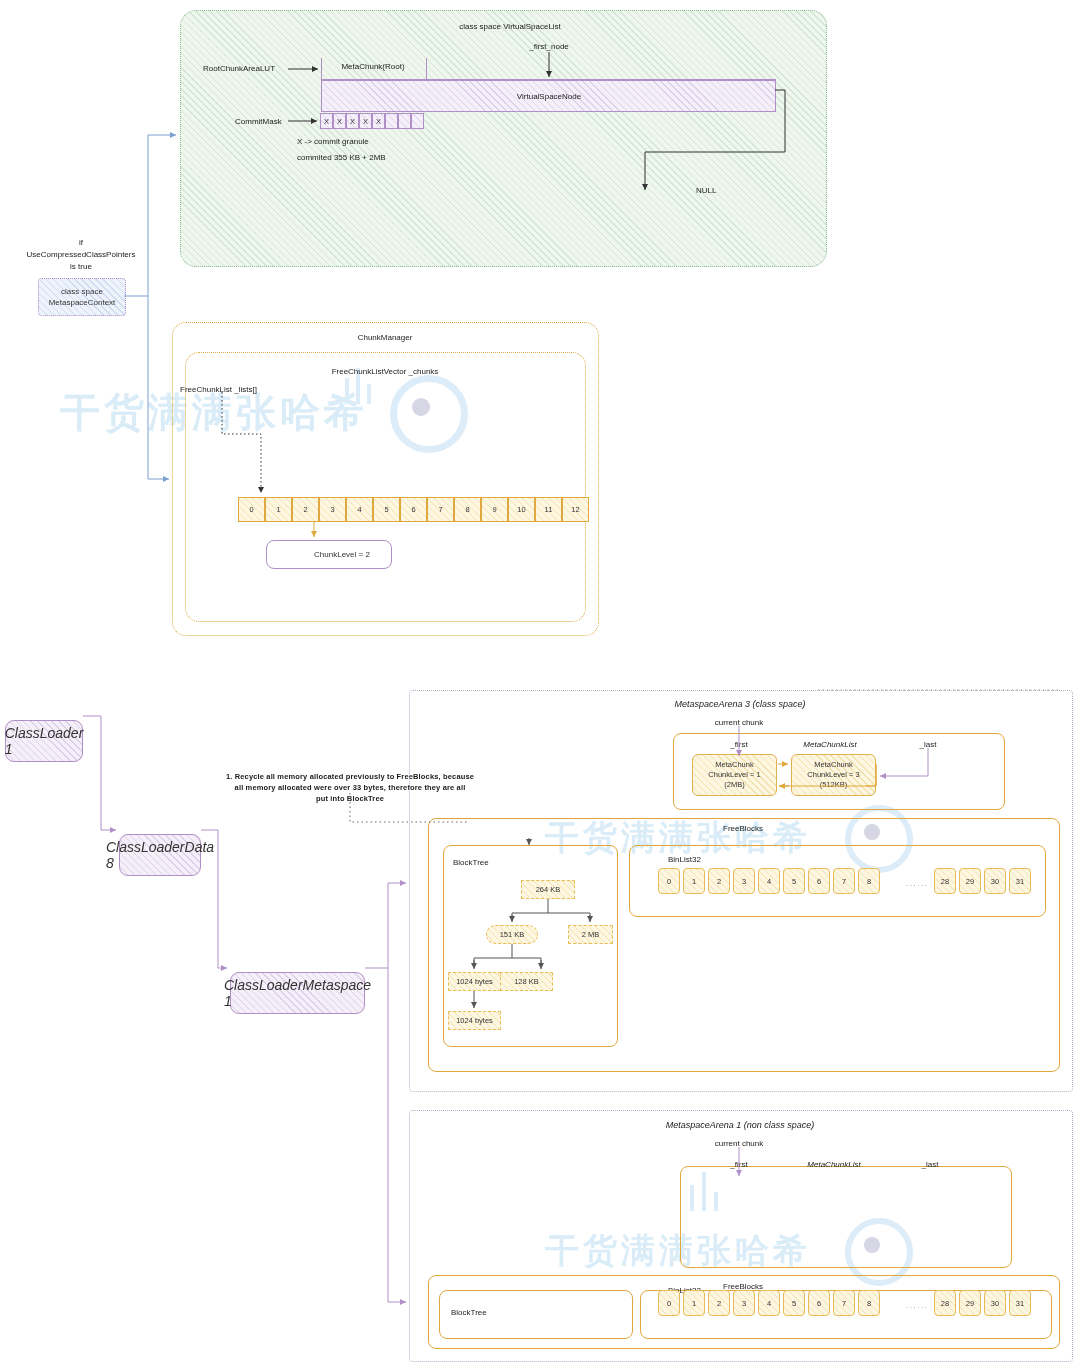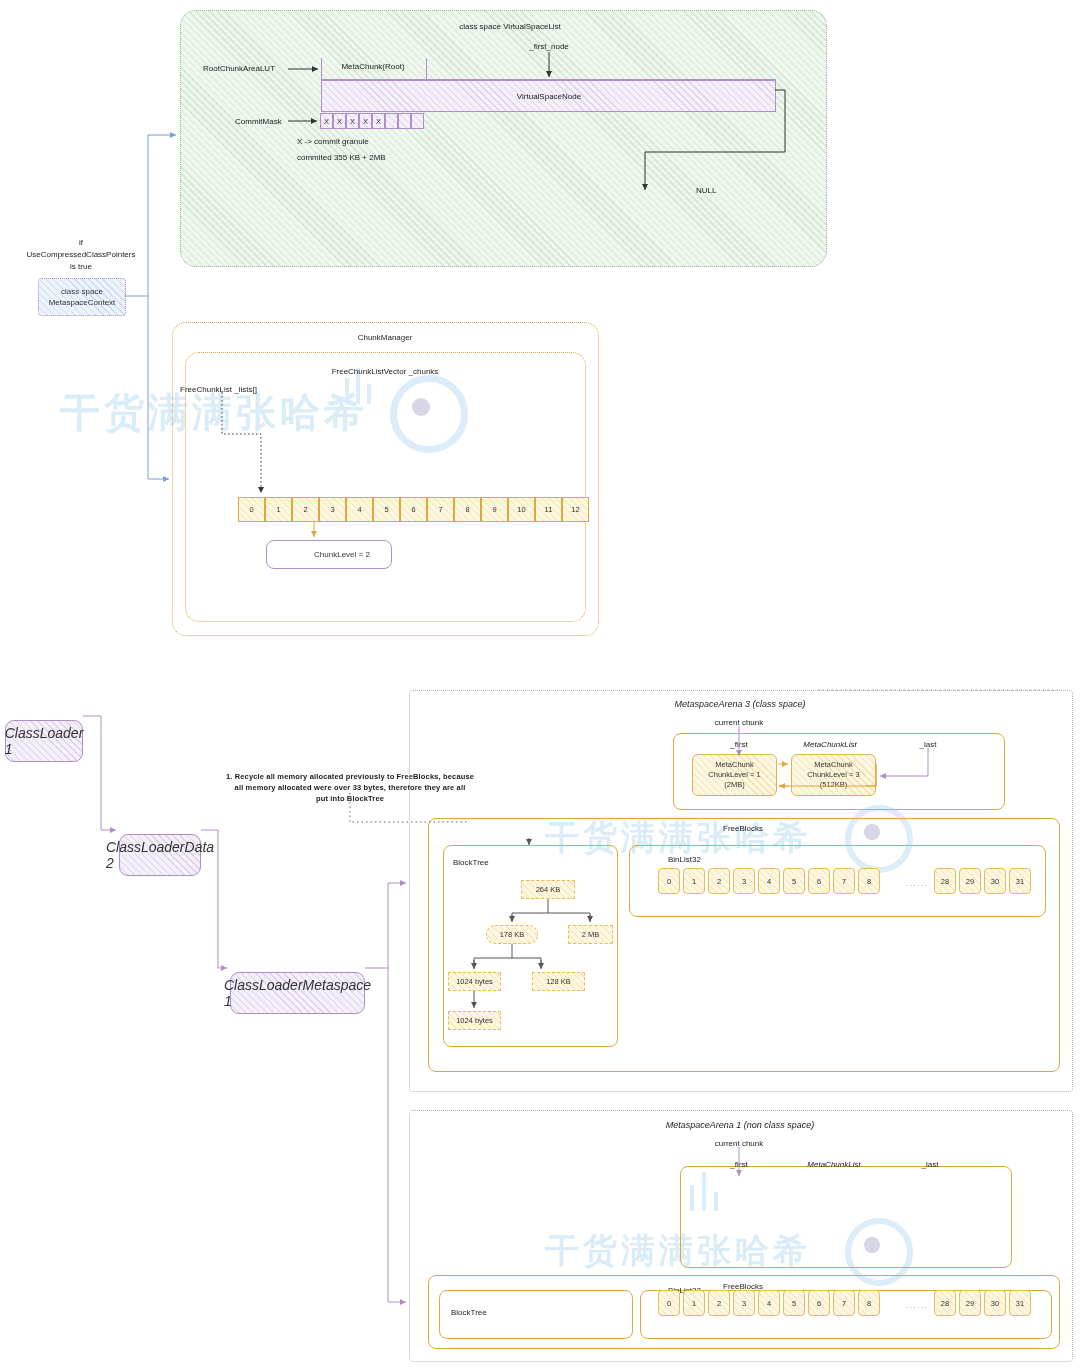--- a/index.html
+++ b/index.html
@@ -156,21 +156,21 @@
 
   <div class="abs solid-purple" style="left:266px;top:540px;width:98px;height:27px;display:flex;align-items:center;
               justify-content:center;font-size:8px;color:#333;padding-left:26px;">
     <span>ChunkLevel = 2</span>
   </div>
 
   <div class="cl-box hatch-purple" style="left:5px;top:695px;width:78px;height:42px;">
     <span>ClassLoader 1</span>
   </div>
   <div class="cl-box hatch-purple" style="left:119px;top:809px;width:82px;height:42px;">
-    <span>ClassLoaderData 2</span>
+    <span>ClassLoaderData 8</span>
   </div>
   <div class="cl-box hatch-purple" style="left:230px;top:947px;width:135px;height:42px;">
     <span>ClassLoaderMetaspace 1</span>
   </div>
 
   <div class="note" style="left:200px;top:772px;width:300px;">
     <div>1. Recycle all memory allocated previously to FreeBlocks, because</div>
     <div>all memory allocated were over 33 bytes, therefore they are all</div>
     <div>put into BlockTree</div>
   </div>
@@ -198,29 +198,29 @@
   <div class="abs solid-yellow" style="left:428px;top:818px;width:630px;height:252px;"></div>
   <div class="lbl c" style="left:743px;top:824px;">FreeBlocks</div>
 
   <div class="abs solid-yellow" style="left:443px;top:845px;width:173px;height:200px;"></div>
   <div class="lbl" style="left:453px;top:858px;">BlockTree</div>
 
   <div class="treenode hatch-yellow" style="left:521px;top:880px;width:54px;height:19px;">
     <span>264 KB</span>
   </div>
   <div class="treenode hatch-yellow" style="left:486px;top:925px;width:52px;height:19px;border-radius:10px;">
-    <span>178 KB</span>
+    <span>151 KB</span>
   </div>
   <div class="treenode hatch-yellow" style="left:568px;top:925px;width:45px;height:19px;">
     <span>2 MB</span>
   </div>
   <div class="treenode hatch-yellow" style="left:448px;top:972px;width:53px;height:19px;">
     <span>1024 bytes</span>
   </div>
-  <div class="treenode hatch-yellow" style="left:532px;top:972px;width:53px;height:19px;">
+  <div class="treenode hatch-yellow" style="left:500px;top:972px;width:53px;height:19px;">
     <span>128 KB</span>
   </div>
   <div class="treenode hatch-yellow" style="left:448px;top:1011px;width:53px;height:19px;">
     <span>1024 bytes</span>
   </div>
 
   <div class="abs solid-yellow" style="left:629px;top:845px;width:415px;height:70px;"></div>
   <div class="lbl" style="left:668px;top:855px;">BinList32</div>
   <div class="abs cellrow" id="binlist-class-left" style="left:658px;top:868px;">
       <div class="binbox hatch-yellow">0</div>

